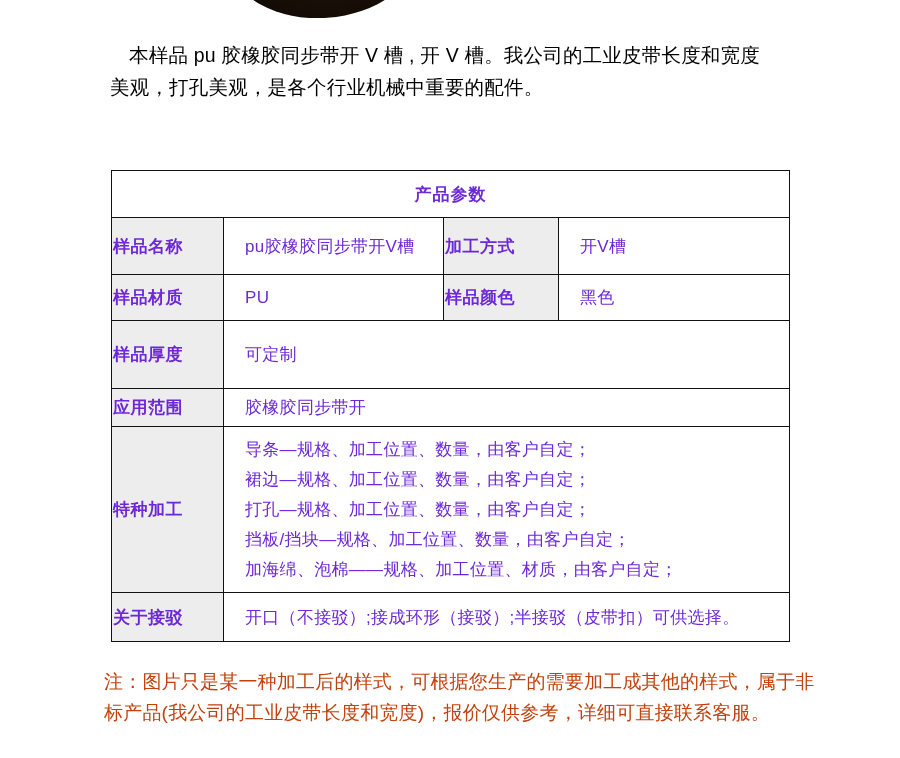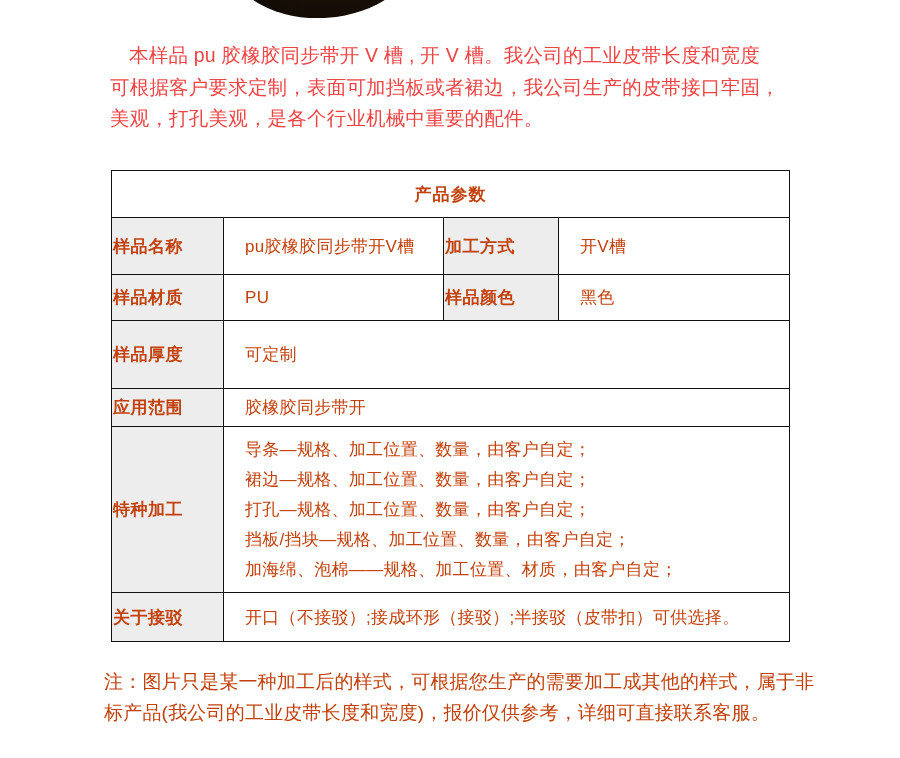--- a/index.html
+++ b/index.html
@@ -34,40 +34,40 @@
     border-radius: 50%;
     transform: rotate(-4deg);
     background: radial-gradient(ellipse at 55% 25%, #3a2512 0%, #1c1208 45%, #0a0603 100%);
   }
 
   
   .intro {
     position: absolute;
     left: 110px;
     top: 40px;
-    color: #ef4444;
+    color: #000000;
     font-size: 19.5px;
     line-height: 31.5px;
     letter-spacing: 0.2px;
     white-space: nowrap;
   }
   .intro .line.first { text-indent: 19px; }
 
   
   table.params {
     position: absolute;
     left: 111px;
     top: 170px;
     width: 678px;
     border-collapse: collapse;
     table-layout: fixed;
   }
   table.params td {
     border: 1px solid #111111;
-    color: #c2410c;
+    color: #6d28d9;
     font-size: 17px;
     vertical-align: middle;
     overflow: hidden;
   }
   td.hdr {
     text-align: center;
     font-size: 24px;
     font-weight: bold;
     color: #333333;
     letter-spacing: 1px;
@@ -103,21 +103,20 @@
 <body>
 
 <div id="stage">
 
   <div class="photo-frag">
     <div class="blob"></div>
   </div>
 
   <div class="intro">
     <div class="line first">本样品 pu 胶橡胶同步带开 V 槽 , 开 V 槽。我公司的工业皮带长度和宽度</div>
-    <div class="line">可根据客户要求定制，表面可加挡板或者裙边，我公司生产的皮带接口牢固，</div>
     <div class="line">美观，打孔美观，是各个行业机械中重要的配件。</div>
   </div>
 
   <table class="params">
     <colgroup>
       <col style="width:112px">
       <col style="width:220px">
       <col style="width:115px">
       <col style="width:231px">
     </colgroup>

